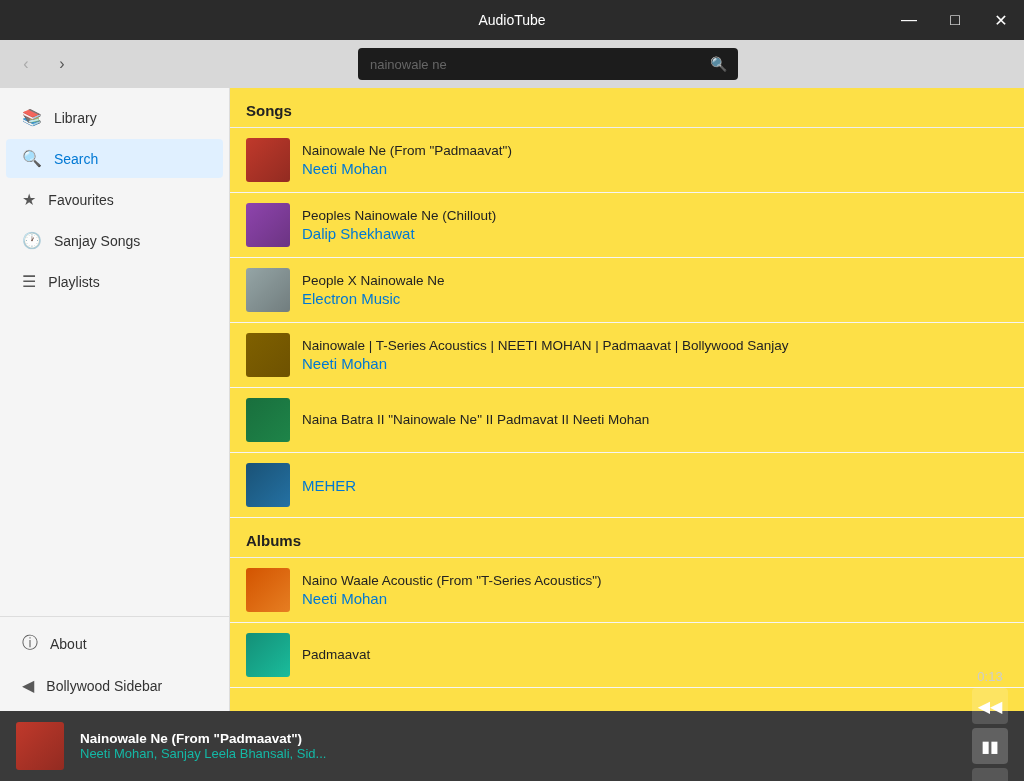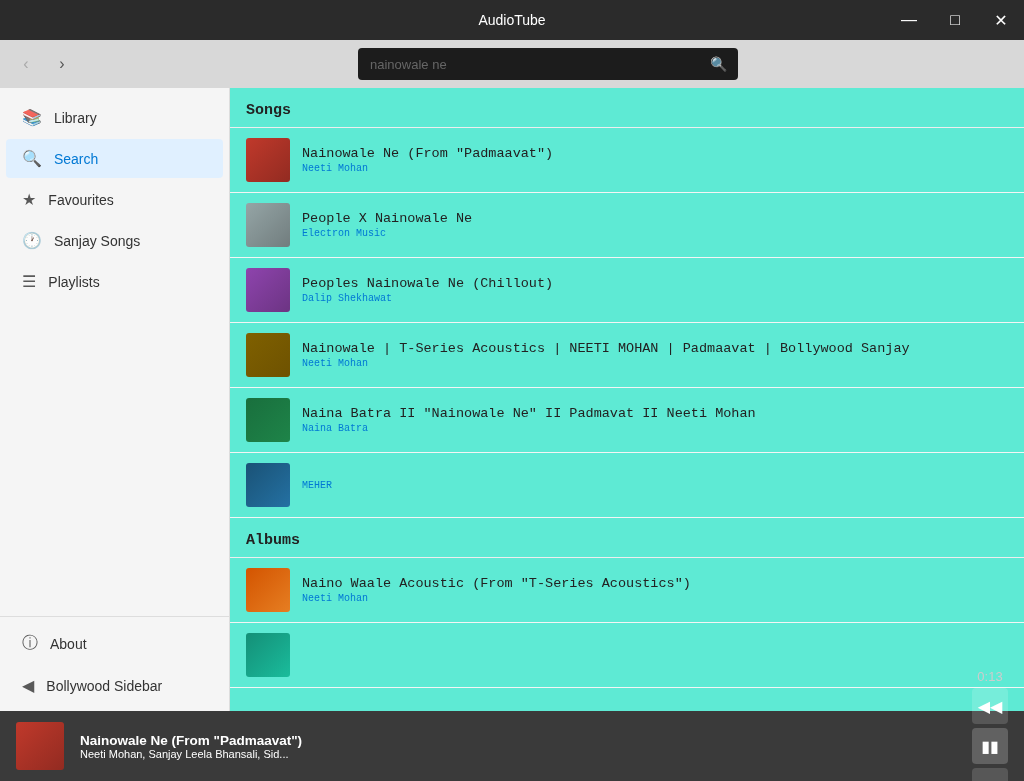--- a/index.html
+++ b/index.html
@@ -125,23 +125,22 @@
 
     .sidebar-bottom {
       border-top: 1px solid #ddd;
       padding: 4px 0;
     }
 
     
     .content {
       flex: 1;
       overflow-y: auto;
-      background: #5eead4;
+      background: #fde047;
       padding: 0;
-      font-family: Liberation Mono, monospace;
     }
     .content::-webkit-scrollbar { width: 8px; }
     .content::-webkit-scrollbar-thumb { background: #bbb; border-radius: 4px; }
 
     .section-title {
       font-size: 15px;
       font-weight: 600;
       color: #222;
       padding: 14px 16px 8px;
       border-bottom: 1px solid #eee;
@@ -170,21 +169,21 @@
     .result-info {
       flex: 1;
     }
     .result-title {
       font-size: 13.5px;
       color: #222;
       font-weight: 500;
       margin-bottom: 2px;
     }
     .result-subtitle {
-      font-size: 10px;
+      font-size: 15px;
       color: #0078d4;
     }
     .result-menu {
       color: #888;
       font-size: 18px;
       padding: 4px 8px;
       cursor: pointer;
       opacity: 0;
       letter-spacing: 1px;
     }
@@ -202,21 +201,21 @@
     .player-thumb {
       width: 48px;
       height: 48px;
       border-radius: 3px;
       background: #555;
       flex-shrink: 0;
       overflow: hidden;
     }
     .player-info { flex: 1; }
     .player-title { color: #fff; font-size: 13.5px; font-weight: 600; }
-    .player-artist { color: #ffffff; font-size: 11px; }
+    .player-artist { color: #14b8a6; font-size: 13px; }
     .player-controls {
       display: flex;
       align-items: center;
       gap: 4px;
       flex-direction: column;
     }
     .player-time { color: #ccc; font-size: 13px; min-width: 32px; text-align: center; }
     .player-btn {
       width: 36px;
       height: 36px;
@@ -314,52 +313,51 @@
     <div class="result-item">
       <div class="result-thumb thumb-red"></div>
       <div class="result-info">
         <div class="result-title">Nainowale Ne (From "Padmaavat")</div>
         <div class="result-subtitle">Neeti Mohan</div>
       </div>
       <div class="result-menu">⋮</div>
     </div>
 
     <div class="result-item">
+      <div class="result-thumb thumb-purple"></div>
+      <div class="result-info">
+        <div class="result-title">Peoples Nainowale Ne (Chillout)</div>
+        <div class="result-subtitle">Dalip Shekhawat</div>
+      </div>
+      <div class="result-menu">⋮</div>
+    </div>
+
+    <div class="result-item">
       <div class="result-thumb thumb-gray"></div>
       <div class="result-info">
         <div class="result-title">People X Nainowale Ne</div>
         <div class="result-subtitle">Electron Music</div>
       </div>
       <div class="result-menu">⋮</div>
     </div>
 
-    <div class="result-item">
-      <div class="result-thumb thumb-purple"></div>
-      <div class="result-info">
-        <div class="result-title">Peoples Nainowale Ne (Chillout)</div>
-        <div class="result-subtitle">Dalip Shekhawat</div>
-      </div>
-      <div class="result-menu">⋮</div>
-    </div>
-
 
     <div class="result-item">
       <div class="result-thumb thumb-brown"></div>
       <div class="result-info">
         <div class="result-title">Nainowale | T-Series Acoustics | NEETI MOHAN | Padmaavat | Bollywood Sanjay</div>
         <div class="result-subtitle">Neeti Mohan</div>
       </div>
       <div class="result-menu">⋮</div>
     </div>
 
     <div class="result-item">
       <div class="result-thumb thumb-green"></div>
       <div class="result-info">
         <div class="result-title">Naina Batra II "Nainowale Ne" II Padmavat II Neeti Mohan</div>
-        <div class="result-subtitle">Naina Batra</div>
       </div>
       <div class="result-menu">⋮</div>
     </div>
 
     <div class="result-item">
       <div class="result-thumb thumb-blue"></div>
       <div class="result-info">
         <div class="result-subtitle">MEHER</div>
       </div>
       <div class="result-menu">⋮</div>
@@ -372,20 +370,21 @@
       <div class="result-info">
         <div class="result-title">Naino Waale Acoustic (From "T-Series Acoustics")</div>
         <div class="result-subtitle">Neeti Mohan</div>
       </div>
       <div class="result-menu">⋮</div>
     </div>
 
     <div class="result-item">
       <div class="result-thumb thumb-teal"></div>
       <div class="result-info">
+        <div class="result-title">Padmaavat</div>
       </div>
       <div class="result-menu">⋮</div>
     </div>
 
   </div>
 </div>
 
 <div class="player-bar">
   <div class="player-thumb thumb-red"></div>
   <div class="player-info">

